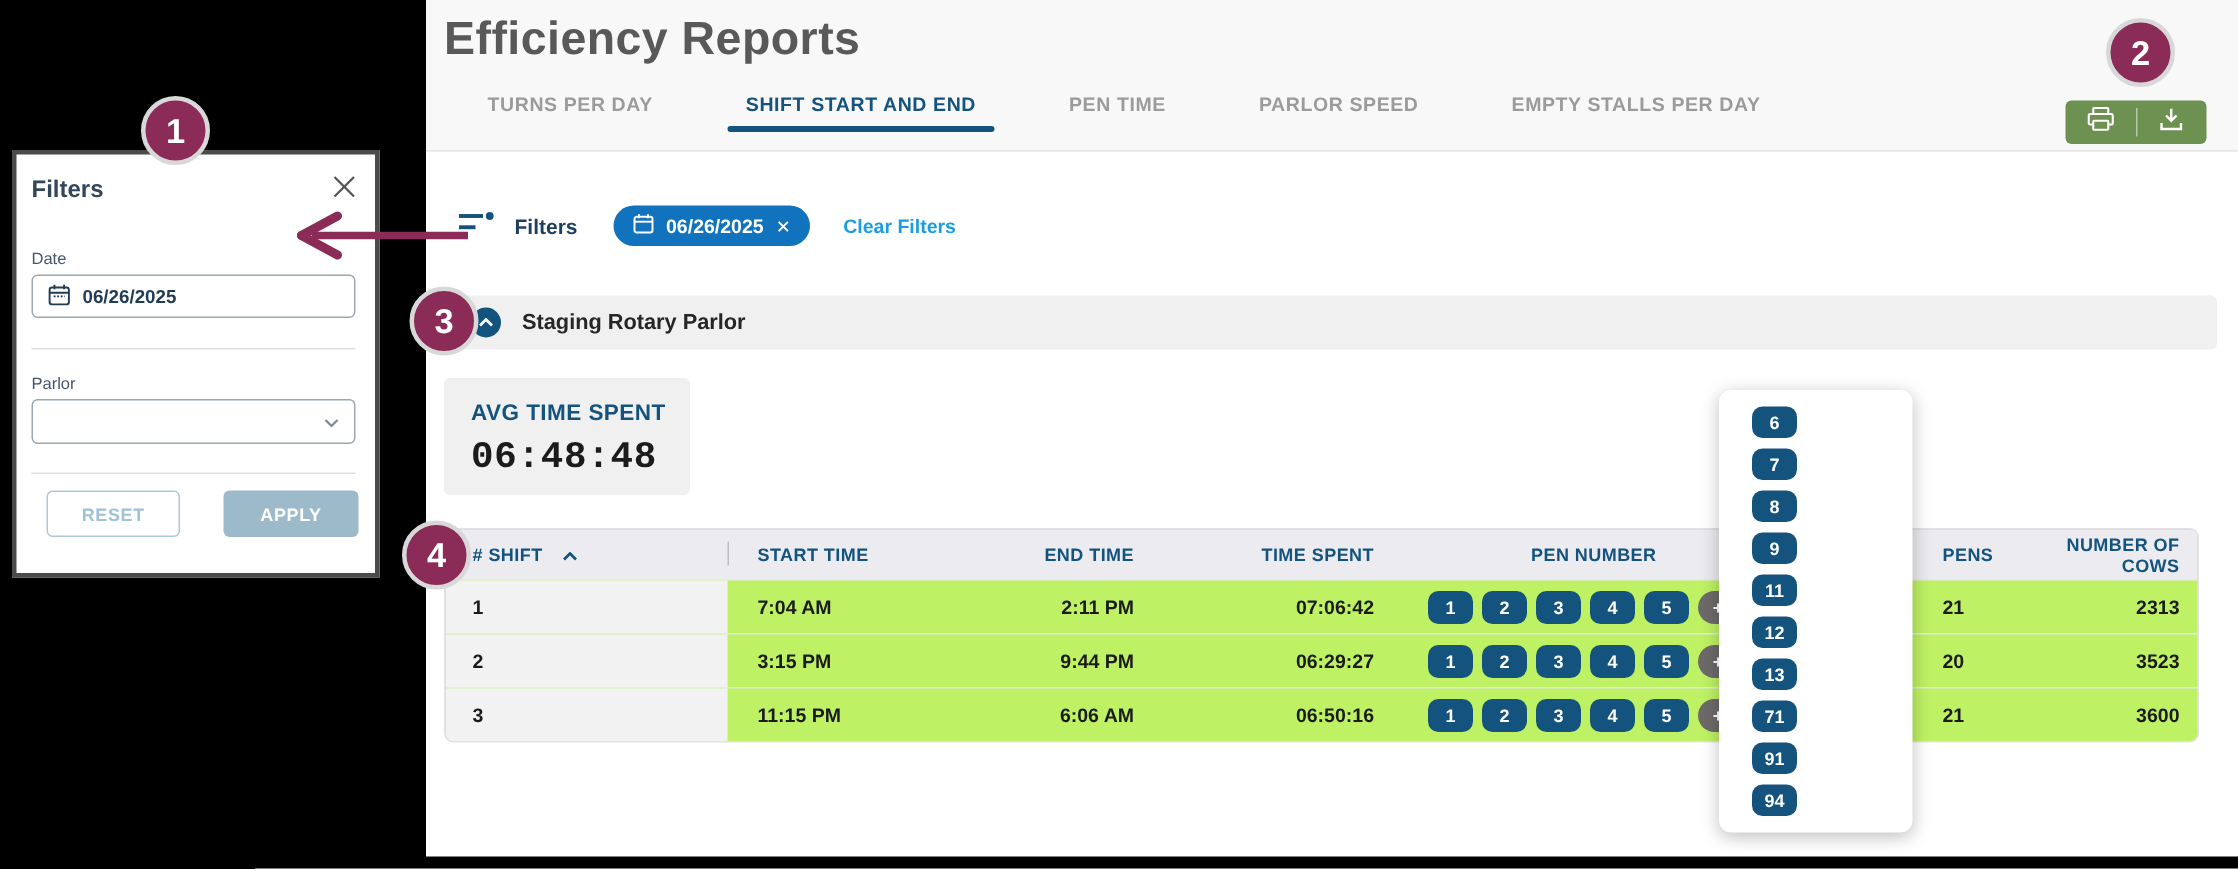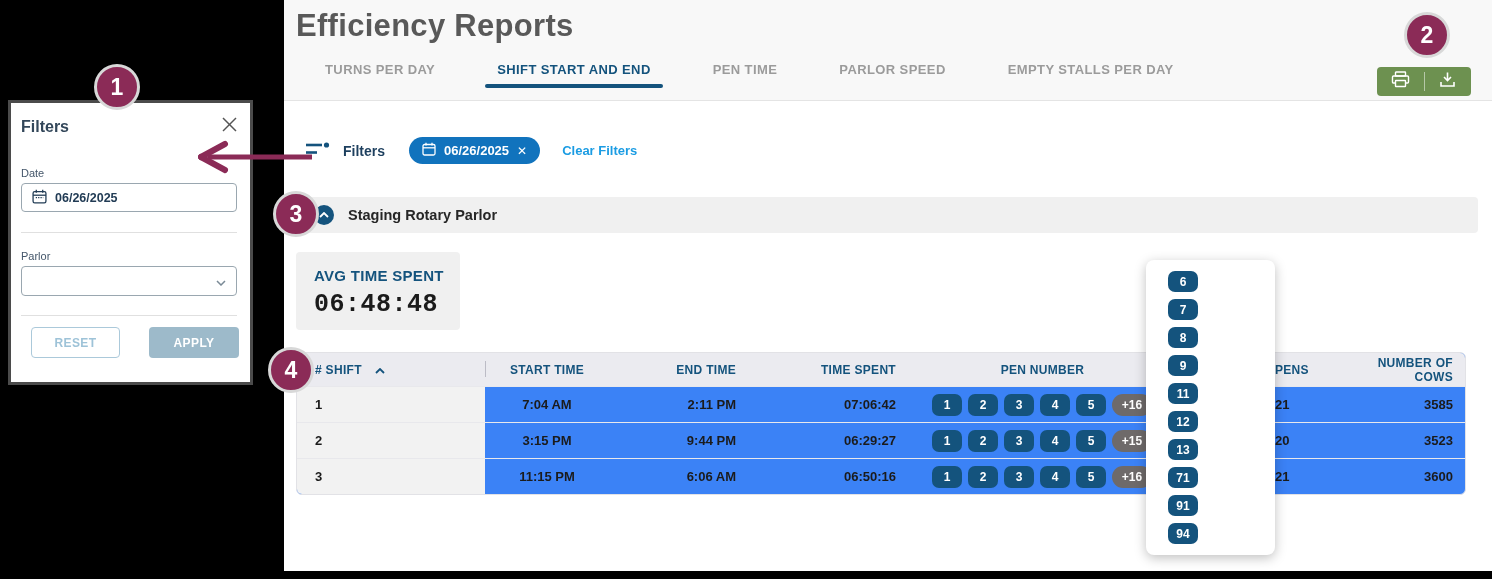--- a/index.html
+++ b/index.html
@@ -35,26 +35,26 @@
   .section-bar { position:absolute; left:12px; top:197px; width:1182px; height:36px; background:#f0f0f0; border-radius:4px; display:flex; align-items:center; padding-left:18px; }
   .collapse-circle { width:20px; height:20px; border-radius:50%; background:#14537d; display:flex; align-items:center; justify-content:center; cursor:pointer; flex:0 0 auto; }
   .section-title { margin-left:14px; font-size:14.5px; font-weight:bold; color:#262626; }
 
   
   .summary-card { position:absolute; left:12px; top:252px; width:164px; height:78px; background:#f0f0f0; border-radius:4px; padding:15px 0 0 18px; }
   .summary-label { font-size:15px; font-weight:bold; color:#14537d; letter-spacing:.3px; }
   .summary-value { font-size:25px; font-weight:bold; color:#1b1b1b; margin-top:6px; letter-spacing:.5px;font-family:Liberation Mono, monospace; }
 
   
-  .table { position:absolute; left:12px; top:352px; width:1170px; border:1px solid #e2e2e6; border-radius:6px; overflow:hidden; background:#3b82f6; }
+  .table { position:absolute; left:12px; top:352px; width:1170px; border:1px solid #e2e2e6; border-radius:6px; overflow:hidden; background:#bef264; }
   .thead { display:flex; background:#ebebf0; height:33px; align-items:center; font-size:12px; font-weight:bold; color:#14537d; letter-spacing:.3px; position:relative; }
   .thead::after { content:''; position:absolute; left:188px; top:8px; width:1px; height:16px; background:#bcbcc6; }
   .td,.th { flex:0 0 auto; }
   .col-shift { width:188px; padding-left:18px; }
-  .col-start { width:136px; text-align:center; padding-right:12px; }
+  .col-start { width:136px; text-align:left; padding-right:12px;margin-left:20px; }
   .col-end   { width:127px; text-align:right; padding-right:12px; }
   .col-spent { width:160px; text-align:right; padding-right:12px; }
   .col-pen   { width:339px; padding-left:24px; }
   .thead .col-pen { text-align:center; padding-left:0; padding-right:70px; }
   .col-pens  { width:90px; padding-left:28px; }
   .col-cows  { flex:1 1 auto; text-align:right; padding-right:12px; }
   .trow { display:flex; height:36px; align-items:center; font-size:13px; font-weight:600; color:#1b1b1b; border-top:1px solid #e8e8ec; }
   .trow .col-shift { background:#f2f2f2; height:100%; display:flex; align-items:center; }
   .trow .col-pen { display:flex; align-items:center; gap:6px; }
   .pill { min-width:30px; height:22px; padding:0 6px; background:#14537d; color:#fff; border-radius:7px; font-size:12px; font-weight:bold; display:inline-flex; align-items:center; justify-content:center; cursor:pointer; }
@@ -188,21 +188,21 @@
       <div class="td col-spent">07:06:42</div>
       <div class="td col-pen">
         <span class="pill">1</span>
         <span class="pill">2</span>
         <span class="pill">3</span>
         <span class="pill">4</span>
         <span class="pill">5</span>
         <span class="pill more">+16</span>
       </div>
       <div class="td col-pens">21</div>
-      <div class="td col-cows">3585</div>
+      <div class="td col-cows">2313</div>
     </div>
 
     <div class="trow">
       <div class="td col-shift">2</div>
       <div class="td col-start">3:15 PM</div>
       <div class="td col-end">9:44 PM</div>
       <div class="td col-spent">06:29:27</div>
       <div class="td col-pen">
         <span class="pill">1</span>
         <span class="pill">2</span>

